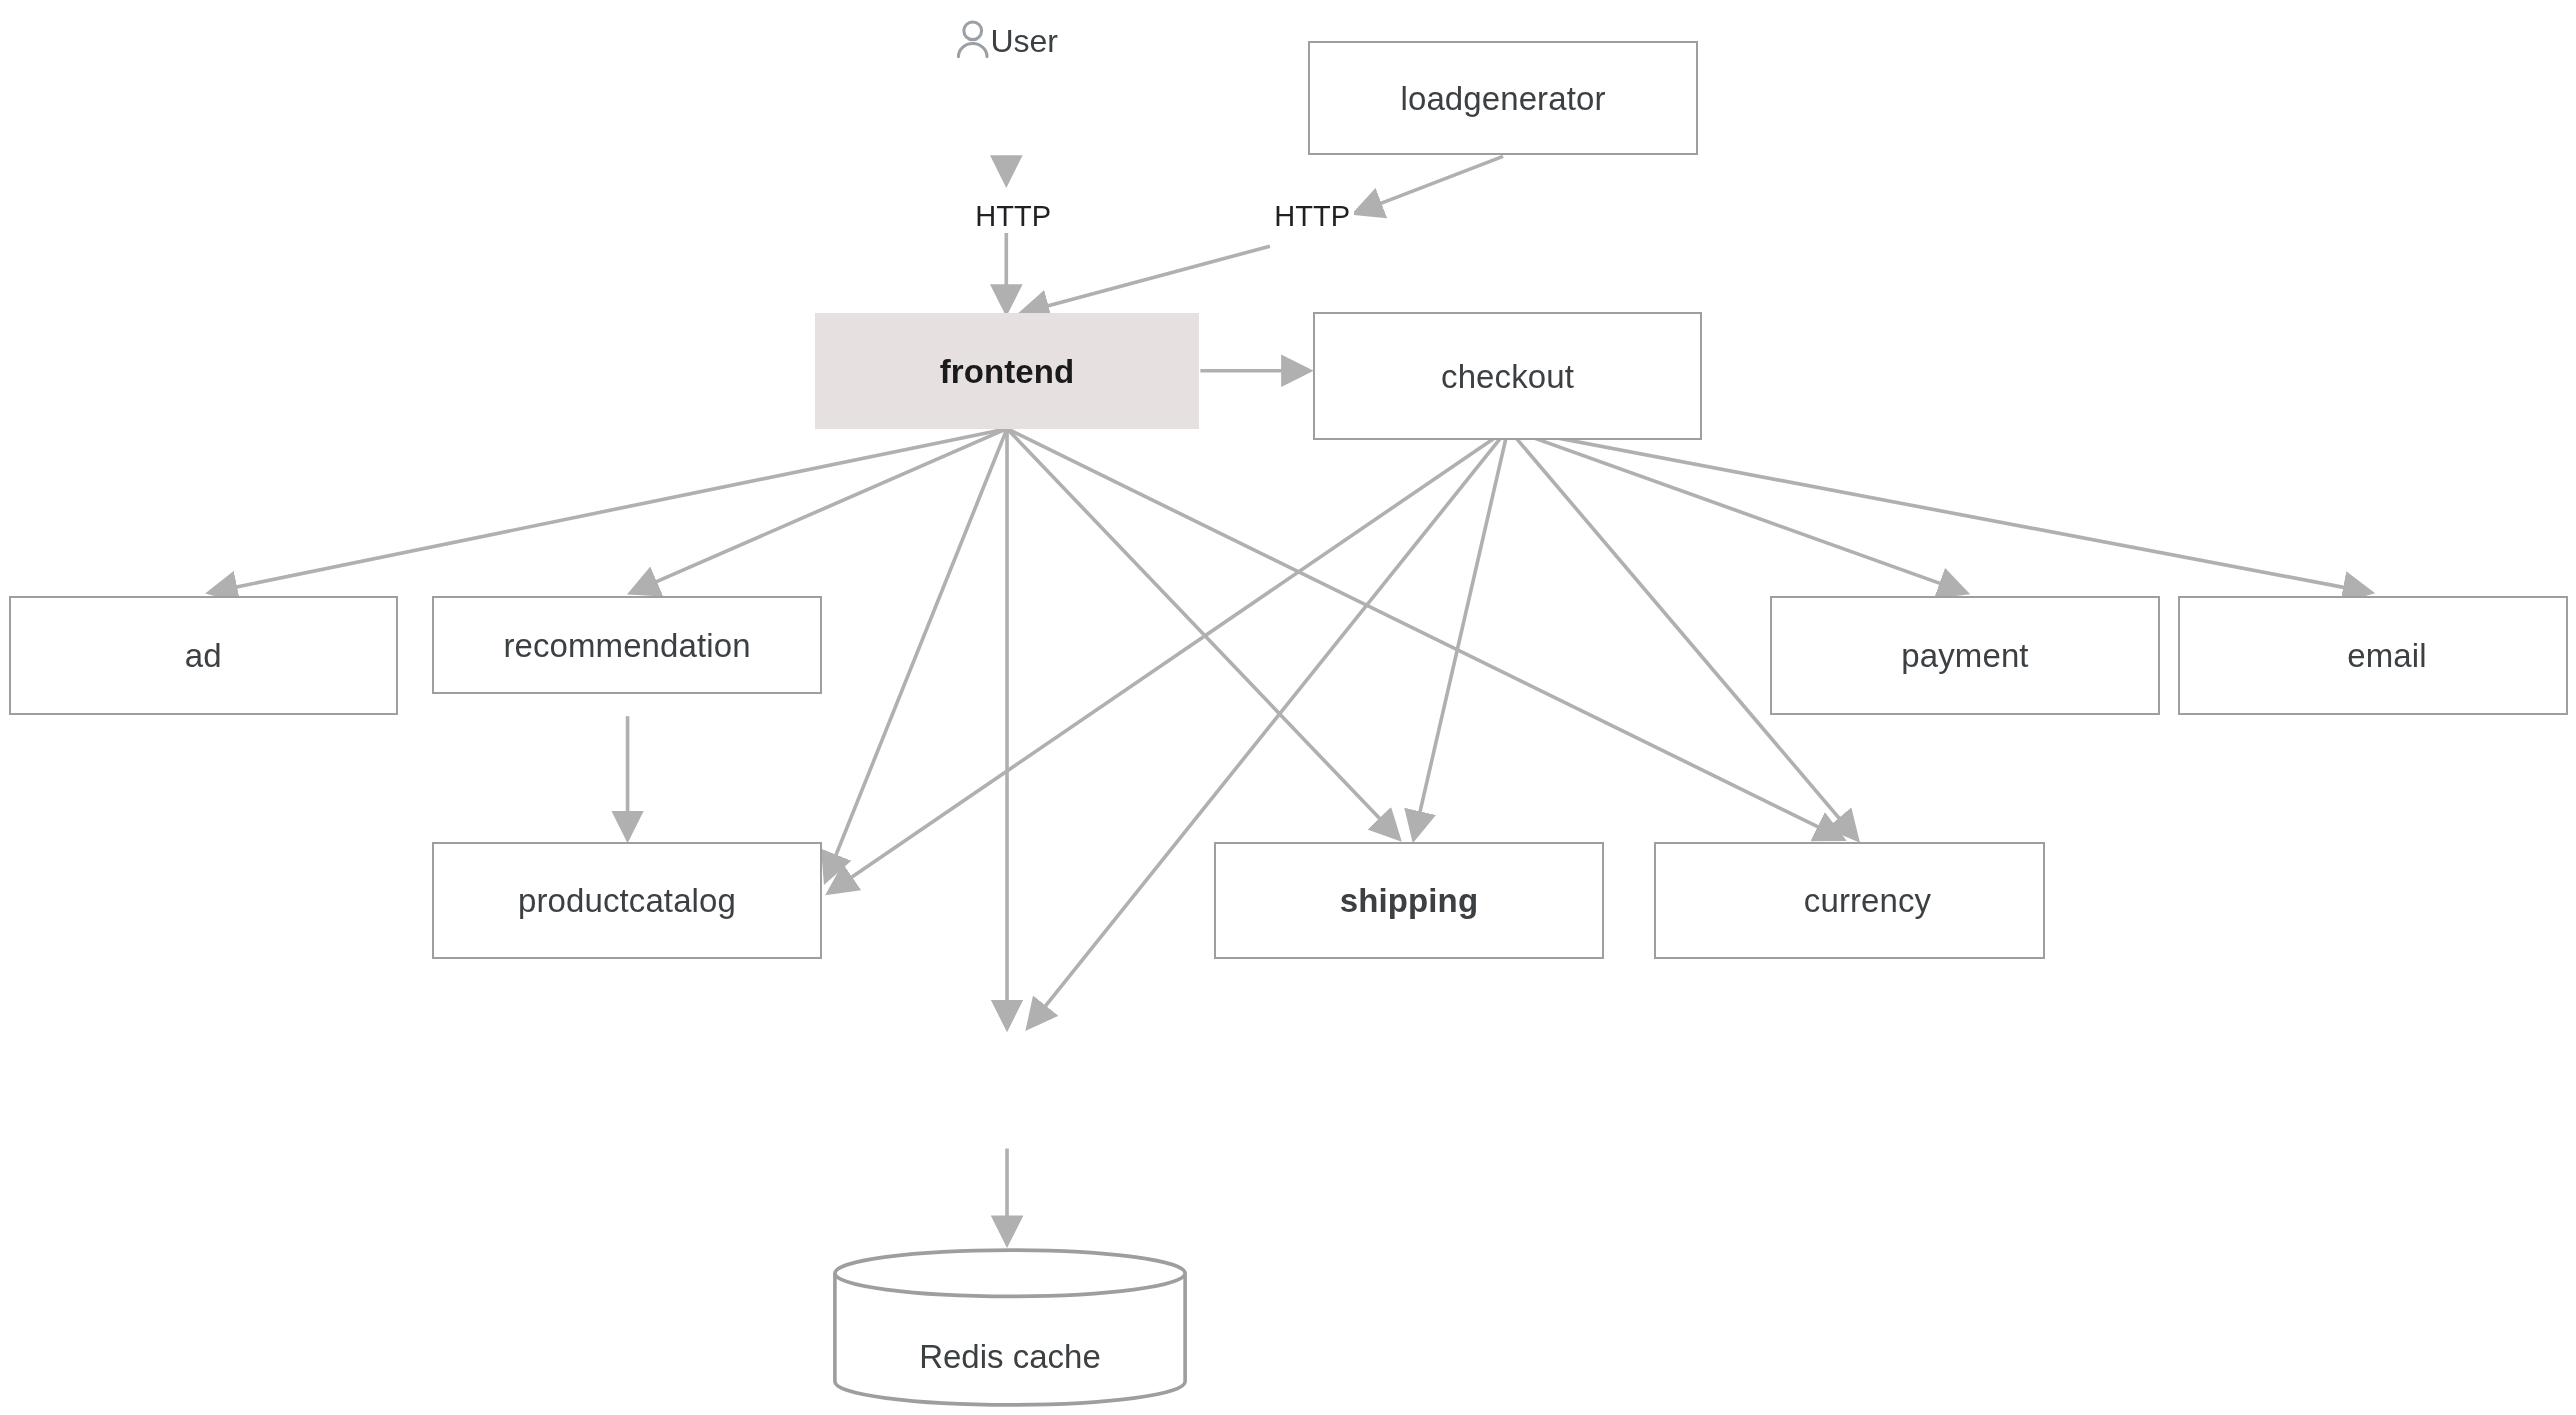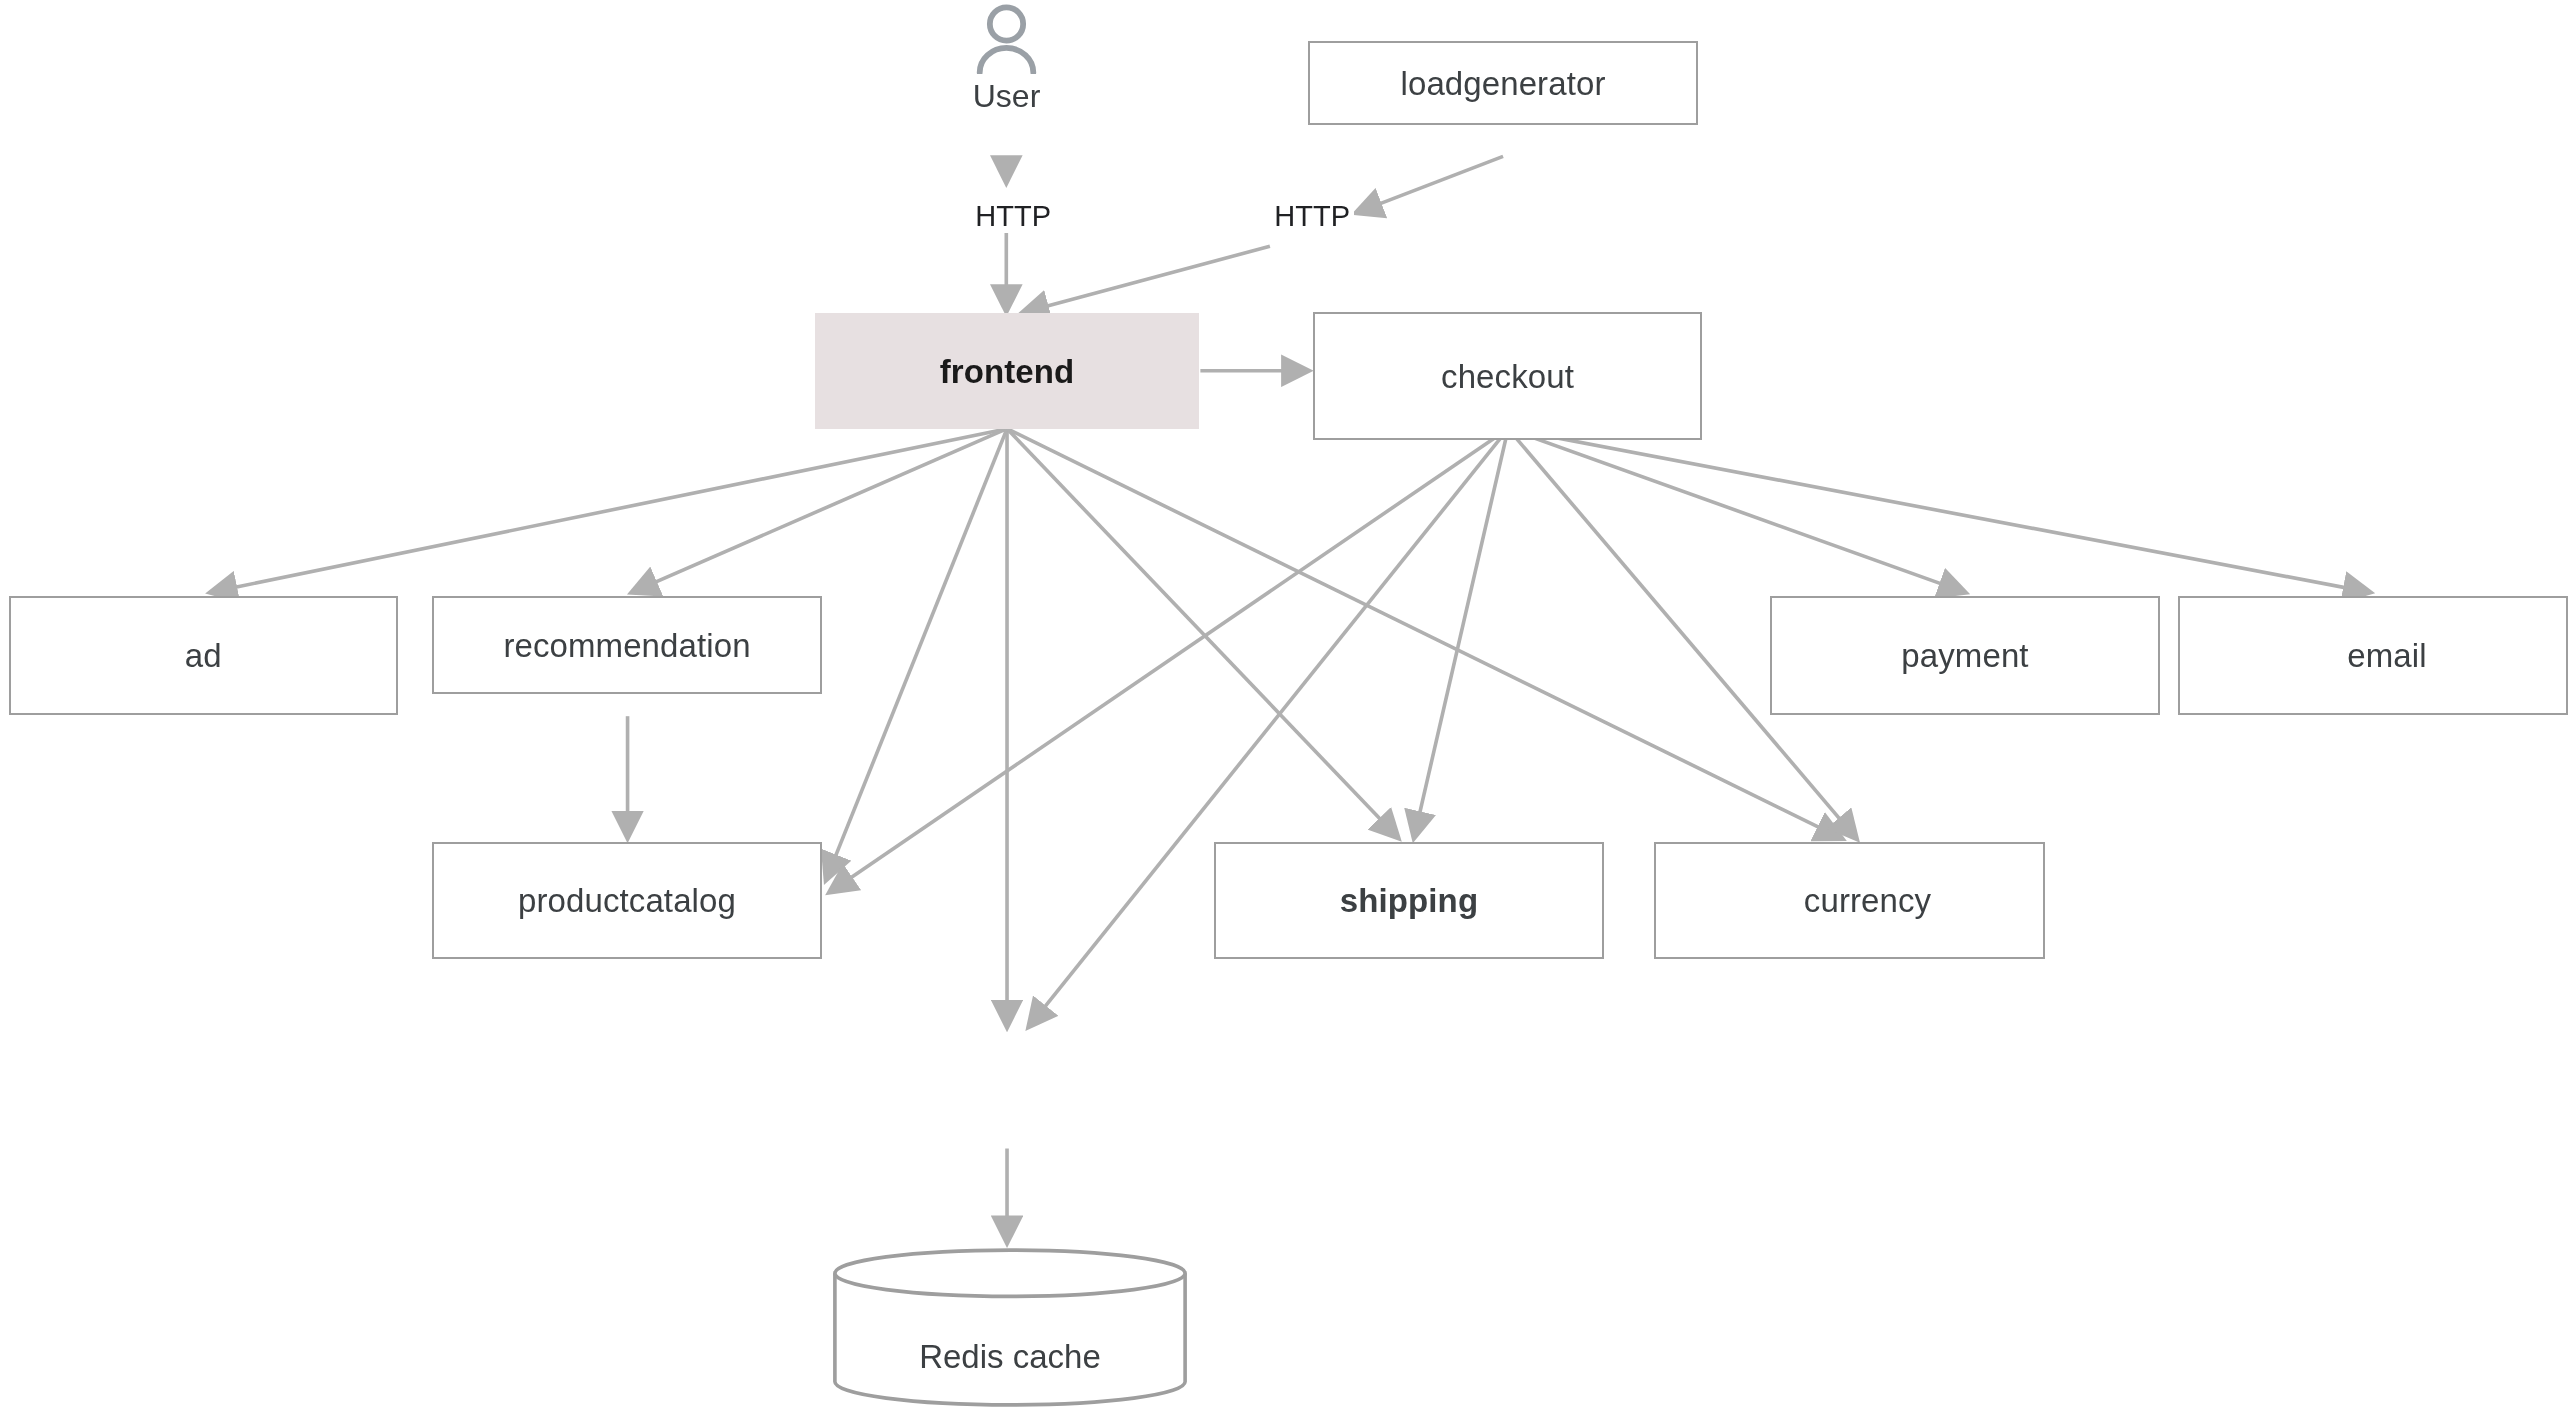--- a/index.html
+++ b/index.html
@@ -47,21 +47,21 @@
     color: #1a1a1a;
     font-weight: 700;
   }
   .node-label {
     display: block;
     line-height: 1;
   }
   .actor {
     position: absolute;
     display: flex;
-    flex-direction: column;
+    flex-direction: row;
     align-items: center;
     justify-content: flex-start;
   }
   .actor-icon {
     display: block;
   }
   .actor-label {
     margin-top: 5.8px;
     font-family: "Liberation Sans", sans-serif;
     font-size: 32px;
@@ -138,21 +138,21 @@
     <svg class="actor-icon" width="67" height="71" viewBox="0 0 92 98" xmlns="http://www.w3.org/2000/svg">
       <circle cx="46" cy="29" r="23" fill="none" stroke="#9aa0a6" stroke-width="8"></circle>
       <path d="M 9 96 A 37 34 0 0 1 83 96" fill="none" stroke="#9aa0a6" stroke-width="8" stroke-linecap="round"></path>
     </svg>
     <span class="actor-label">User</span>
   </div>
 
   <span class="edge-label" style="left:971px; top:201px;">HTTP</span>
   <span class="edge-label" style="left:1270px; top:201px;">HTTP</span>
 
-  <div class="node" style="left:1308px; top:41px; width:390px; height:84px;">
+  <div class="node" style="left:1308px; top:41px; width:390px; height:114px;">
     <span class="node-label">loadgenerator</span>
   </div>
 
   <div class="node accent" style="left:815px; top:313px; width:384px; height:116px;">
     <span class="node-label">frontend</span>
   </div>
 
   <div class="node" style="left:1313px; top:312px; width:389px; height:128px;">
     <span class="node-label">checkout</span>
   </div>

